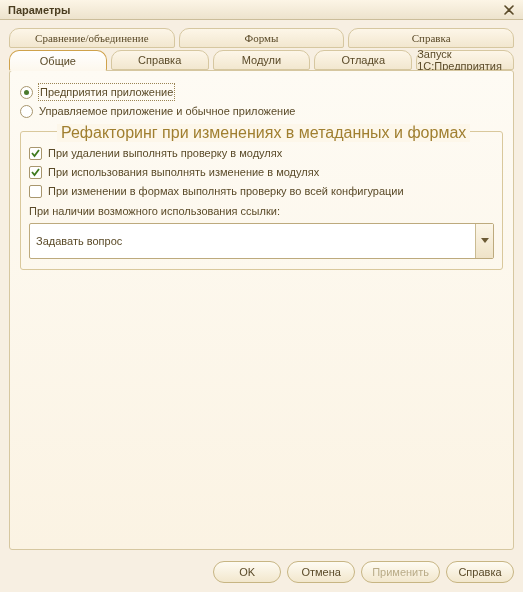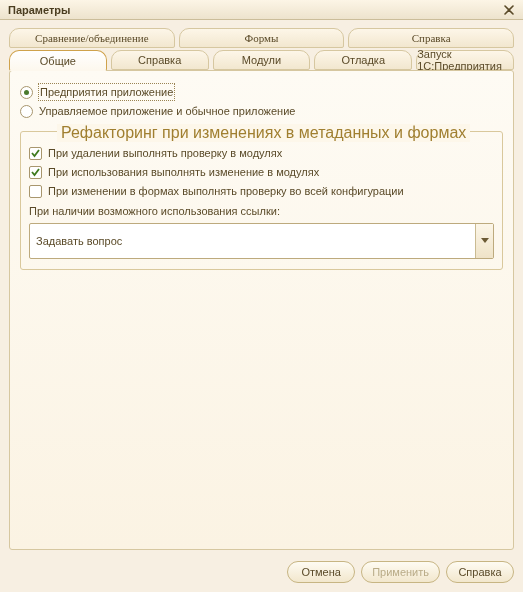--- a/index.html
+++ b/index.html
@@ -249,20 +249,23 @@
             </svg>
         </span>
       </div>
 
     </div>
 
   </div>
 
   <div class="button-row">
     <div class="btn">
+        <span>OK</span>
+      </div>
+    <div class="btn">
         <span>Отмена</span>
       </div>
     <div class="btn disabled">
         <span>Применить</span>
       </div>
     <div class="btn">
         <span>Справка</span>
       </div>
   </div>
 

